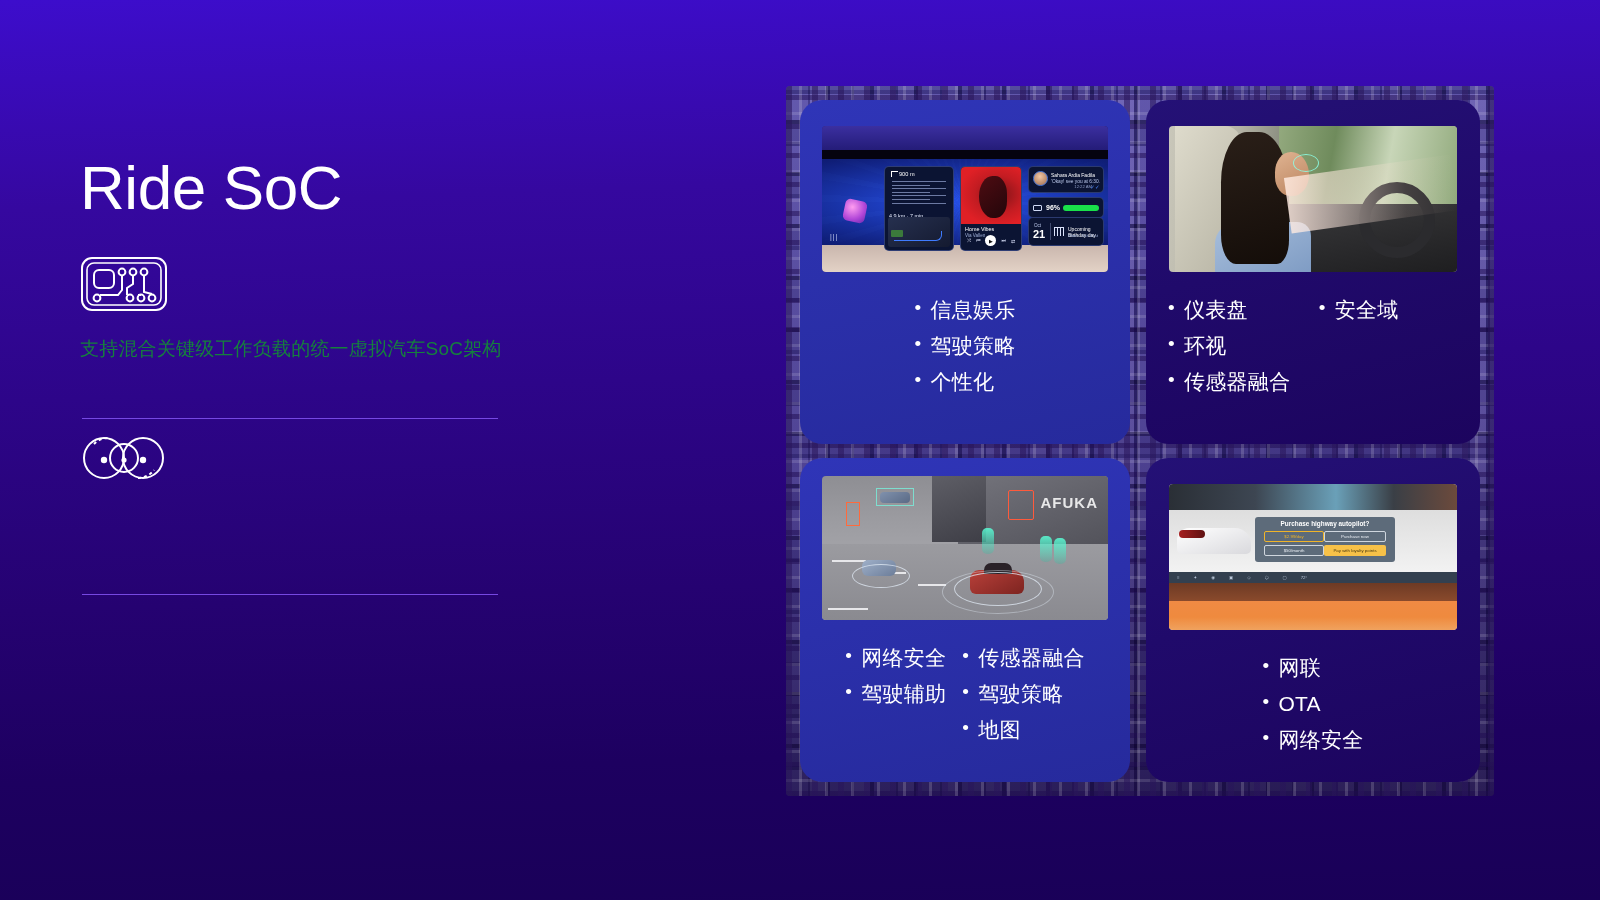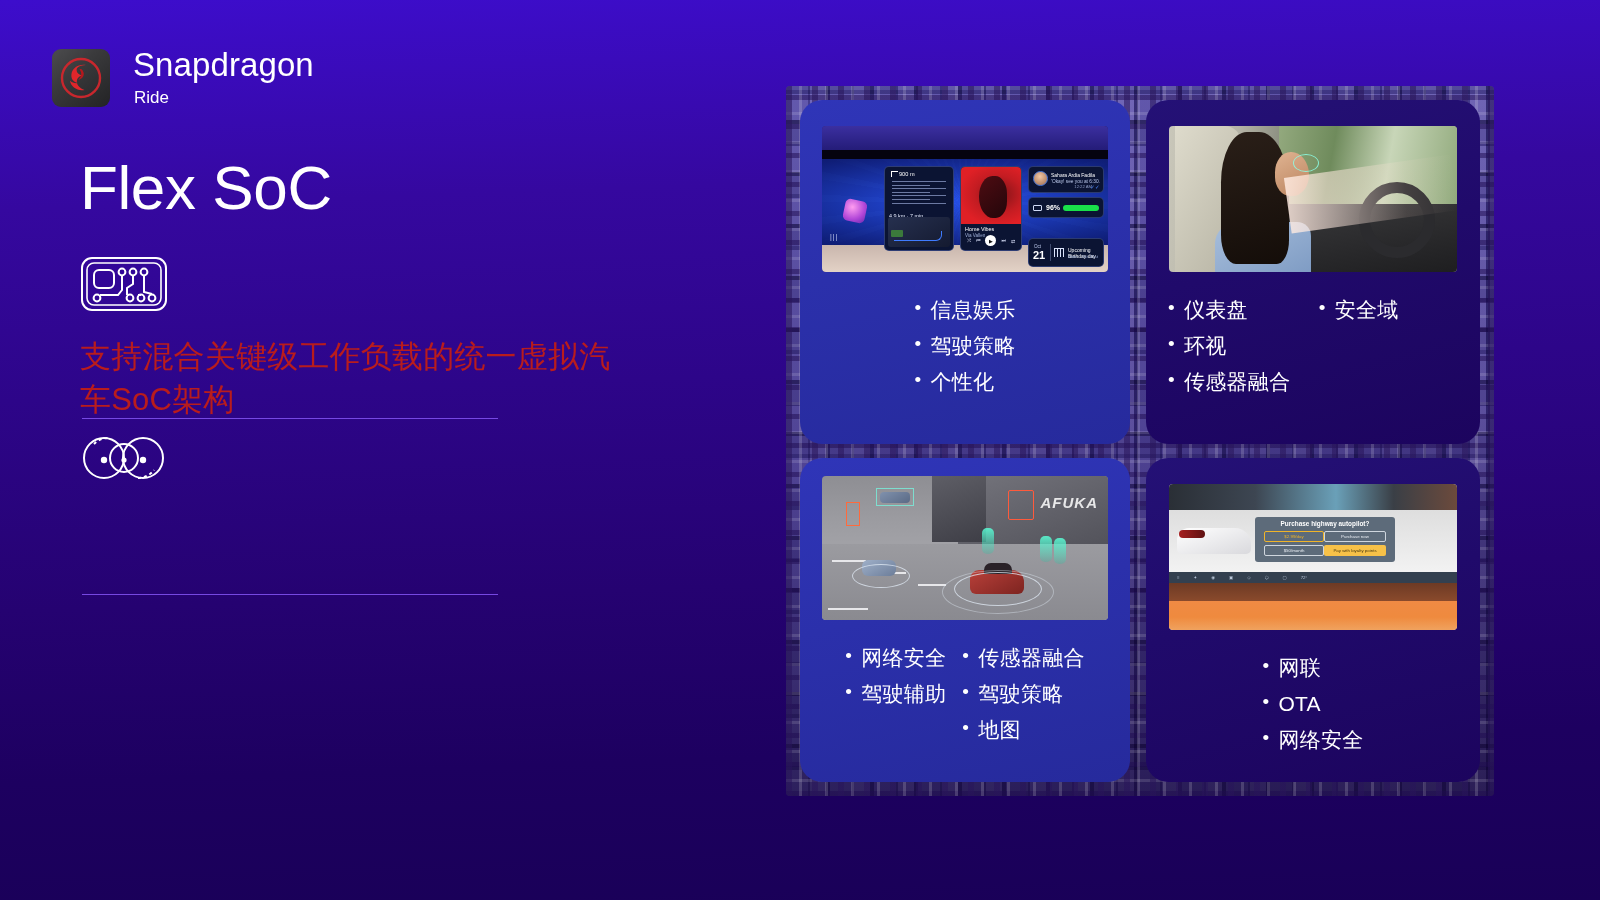--- a/index.html
+++ b/index.html
@@ -25,22 +25,22 @@
   #brand-sub   { font-size:17px; font-weight:400; margin-top:5px; margin-left:1px; }
 
   #page-title {
     position:absolute; left:80px; top:157px;
     font-size:62px; font-weight:400; letter-spacing:-.4px; line-height:1;
   }
 
   .feature { position:absolute; left:80px; width:540px; }
   .feature-icon { height:58px; margin-bottom:22px; }
   .feature-text {
-    font-size:31px; line-height:1.38; font-weight:400; letter-spacing:.2px;
-    color:#b91c1c; white-space:pre-line;
+    font-size:19px; line-height:1.38; font-weight:400; letter-spacing:.2px;
+    color:#15803d; white-space:pre-line;
   }
   #f1 { top:256px; }
   #f2 { top:432px; }
   #f3 { top:620px; }
   .divider { position:absolute; left:82px; width:416px; height:1px; background:#7a4ce8; opacity:.95; }
   #d1 { top:418px; }
   #d2 { top:594px; }
 
   
   #panel { position:absolute; left:786px; top:86px; width:708px; height:710px; }
@@ -126,21 +126,21 @@
     background:radial-gradient(circle at 45% 35%,#f2c7a4,#9c6a4b); border:1px solid #4d7ad8;}
   #t-msg .n  { position:absolute; left:22px; top:4.5px; font-size:5px; color:#fff; }
   #t-msg .m  { position:absolute; left:22px; top:11.5px; font-size:4.8px; color:#b9c6e8; }
   #t-msg .tm { position:absolute; right:11px; bottom:3px; font-size:4.2px; color:#8e9cc4; }
   #t-msg .ck { position:absolute; right:3.5px; bottom:2.5px; font-size:5.5px; color:#4f8bff; }
   #t-bat { top:71px; width:76px; height:21px; }
   #t-bat .ic { position:absolute; left:4px; top:6.5px; width:9px; height:6px; border:1px solid #cfd9f5; border-radius:1px; }
   #t-bat .pc { position:absolute; left:17px; top:5.5px; font-size:7px; font-weight:700; color:#fff; }
   #t-bat .km { position:absolute; left:36px; top:7.5px; font-size:4.6px; color:#9fb0d8; }
   #t-bat .bar{ position:absolute; right:4px; top:7px; width:36px; height:6px; border-radius:3px; background:#19e04a; }
-  #t-cal { top:112px; width:76px; height:29px;padding-left:24px; }
+  #t-cal { top:91px; width:76px; height:29px;padding-left:24px; }
   #t-cal .mo { position:absolute; left:5px; top:5px; font-size:4.6px; color:#b9c6e8; }
   #t-cal .dy { position:absolute; left:4px; top:10px; font-size:11px; font-weight:700; color:#fff; }
   #t-cal .sep{ position:absolute; left:21px; top:5px; bottom:5px; width:1px; background:rgba(160,175,220,.35); }
   #t-cal .ck2{ position:absolute; left:25px; top:9px; width:10px; height:9px;
     background:repeating-linear-gradient(90deg,#dbe3fb 0 1px,transparent 1px 3px); border-top:1px solid #dbe3fb; }
   #t-cal .e1 { position:absolute; left:39px; top:8px; font-size:5px; color:#fff; }
   #t-cal .e2 { position:absolute; left:39px; top:15px; font-size:4.4px; color:#9fb0d8; }
   #thumb1 .hbar{ position:absolute; left:8px; bottom:32px; font-size:7px; color:#c3cdf0; letter-spacing:1px; }
 
   
@@ -161,21 +161,21 @@
   #thumb2 .wheel{ position:absolute; right:22px; top:56px; width:76px; height:76px; border-radius:50%;
     border:11px solid #2b2b2e; }
   #thumb2 .gaze { position:absolute; left:118px; top:40px; width:168px; height:56px;
     background:linear-gradient(96deg, rgba(255,235,225,.85), rgba(255,220,205,.12) 70%, transparent);
     transform:rotate(-8deg); }
   #thumb2 .eyeRing{ position:absolute; left:124px; top:28px; width:26px; height:18px; border-radius:50%;
     border:1px solid rgba(140,255,230,.85); }
 
   
   #thumb3 { width:286px; height:144px; margin-top:18px;
-    background:linear-gradient(180deg,#8e8e93 0%,#9c9ca1 32%,#a6a6ab 60%,#b4b4b9 100%);font-style:italic; }
+    background:linear-gradient(180deg,#8e8e93 0%,#9c9ca1 32%,#a6a6ab 60%,#b4b4b9 100%); }
   #thumb3 .bldg { position:absolute; right:0; top:0; width:150px; height:92px;
     background:linear-gradient(160deg,#74747c,#4c4c54); }
   #thumb3 .bldg2{ position:absolute; left:110px; top:0; width:54px; height:66px;
     background:linear-gradient(160deg,#5e5e66,#3e3e46); }
   #thumb3 .road { position:absolute; left:0; bottom:0; right:0; height:76px;
     background:linear-gradient(180deg,#9b9ba0,#8a8a90); }
   #thumb3 .lane { position:absolute; background:#e7e7ea; height:2px; }
   #thumb3 .car1 { position:absolute; left:148px; bottom:26px; width:54px; height:24px; border-radius:9px 12px 6px 6px;
     background:linear-gradient(150deg,#b9403a,#7d2420); }
   #thumb3 .car1 .roof{ position:absolute; left:14px; top:-7px; width:28px; height:11px; border-radius:7px 7px 0 0;
@@ -218,35 +218,22 @@
   #thumb4 .hood { position:absolute; left:0; top:99px; right:0; height:18px;
     background:linear-gradient(180deg,#6d3a24,#8a4a2c); }
   #thumb4 .bottom{ position:absolute; left:0; top:117px; right:0; bottom:0;
     background:linear-gradient(180deg,#f08a44,#ef8a3e 55%,#f0a25e 100%); }
 </style>
 </head>
 <body>
 
 <div id="left">
 
-  <div id="brand">
-    <div id="logo-tile">
-      <svg width="44" height="44" viewBox="0 0 44 44" aria-hidden="true">
-        <circle cx="22" cy="22" r="19" fill="none" stroke="#c8272d" stroke-width="2.4"></circle>
-        <path d="M27 9c-7.5-1.2-14 3.2-14.6 9.6-.5 5 2.6 7.6 6.4 8.5-3.4.2-6.1-.6-7.9-2.6 1 6.6 7.6 10.8 14.6 9.4-4.8-1.6-7.4-4.3-7.6-7.8-.2-3.6 2-6.1 5.7-6.6-3.9-.9-6-2.9-6-5.6 0-2.6 3.6-4.6 9.4-4.9z" fill="#e0262b"></path>
-        <path d="M20.5 13.5c2.6 3.3 2.2 7-1.1 10.4 4.6-1.3 6.8-5.4 4.4-9.2-.8-1.3-2-2.1-3.3-1.2z" fill="#b5181d"></path>
-      </svg>
-    </div>
-    <div id="brand-text">
-      <span id="brand-name">Snapdragon</span>
-      <span id="brand-sub">Ride</span>
-    </div>
-  </div>
-
-  <h1 id="page-title">Flex SoC</h1>
+
+  <h1 id="page-title">Ride SoC</h1>
 
   <div class="feature" id="f1">
     <div class="feature-icon">
       <svg width="88" height="56" viewBox="0 0 88 56" aria-hidden="true">
         <rect x="2" y="2" width="84" height="52" rx="10" fill="none" stroke="#fff" stroke-width="2"></rect>
         <rect x="7" y="7" width="74" height="42" rx="7" fill="none" stroke="#fff" stroke-width="1.6"></rect>
         <rect x="14" y="14" width="20" height="18" rx="5" fill="none" stroke="#fff" stroke-width="2"></rect>
         <circle cx="42" cy="16" r="3.4" fill="none" stroke="#fff" stroke-width="2"></circle>
         <circle cx="53" cy="16" r="3.4" fill="none" stroke="#fff" stroke-width="2"></circle>
         <circle cx="64" cy="16" r="3.4" fill="none" stroke="#fff" stroke-width="2"></circle>

